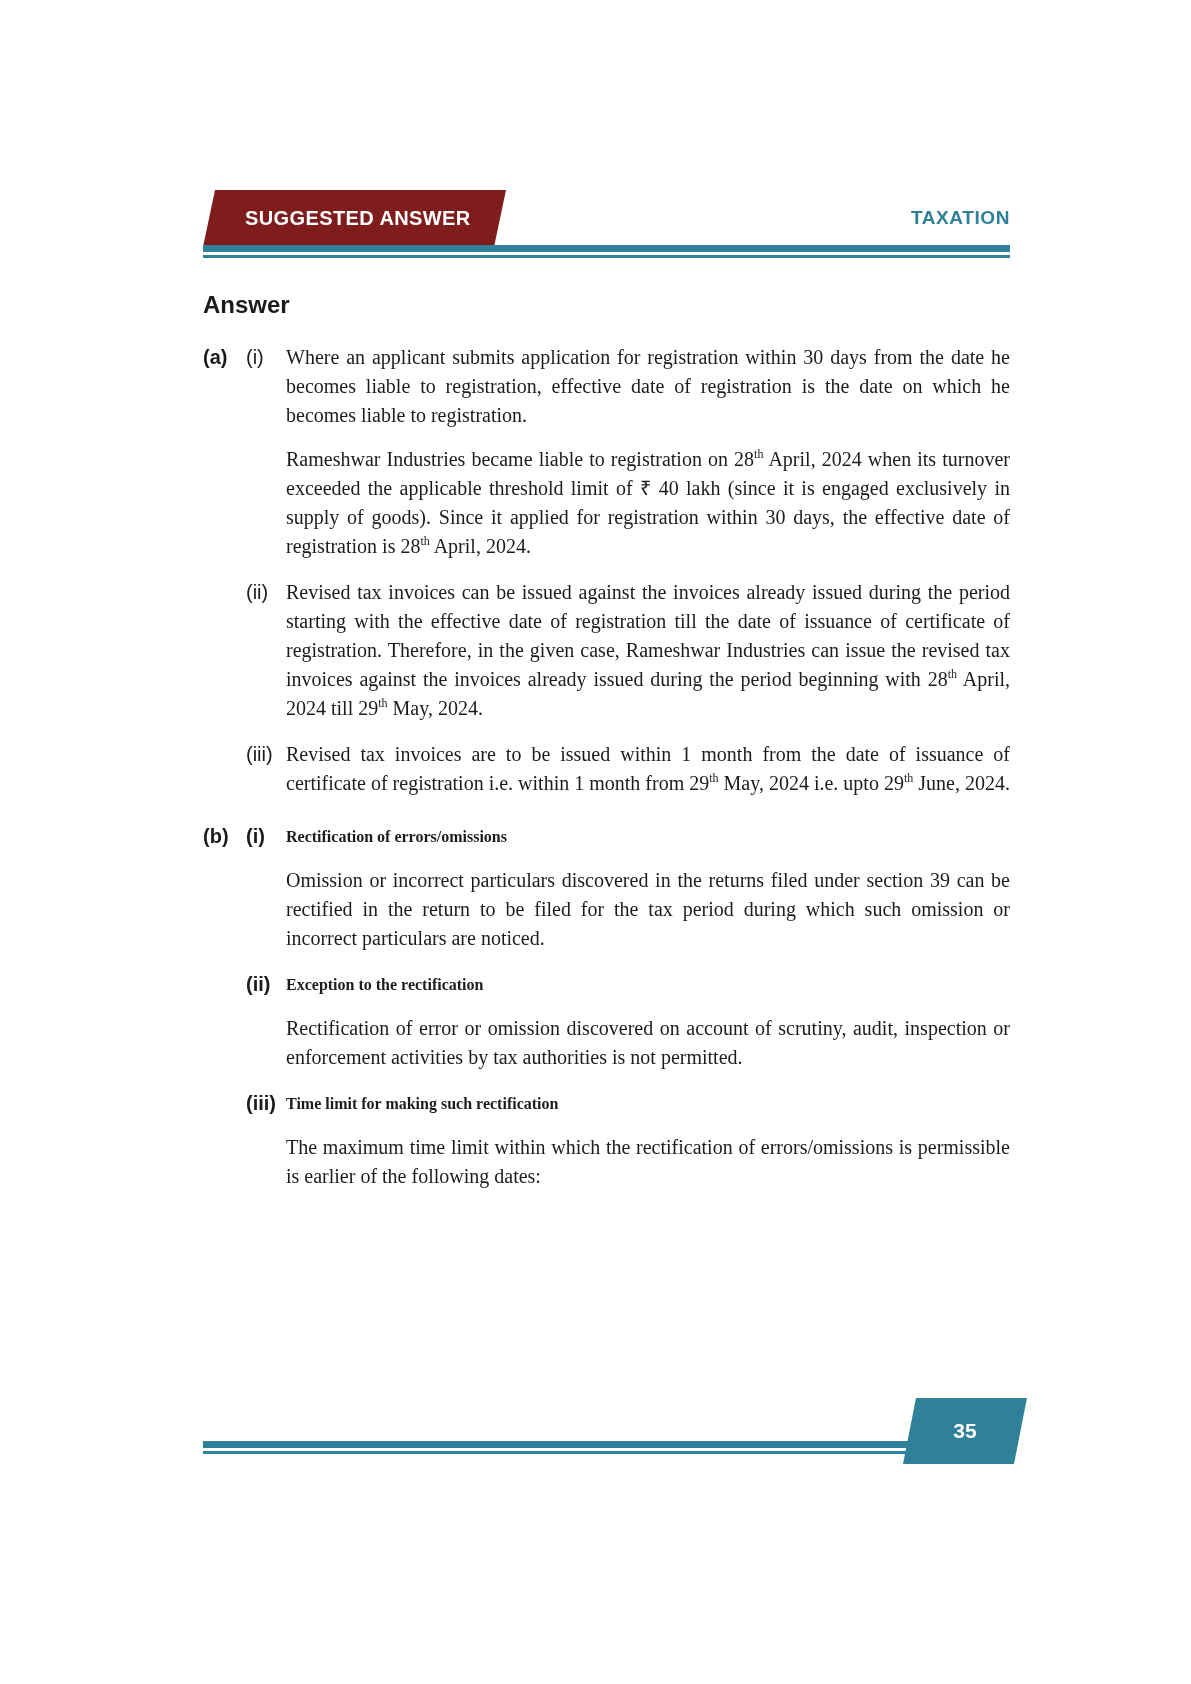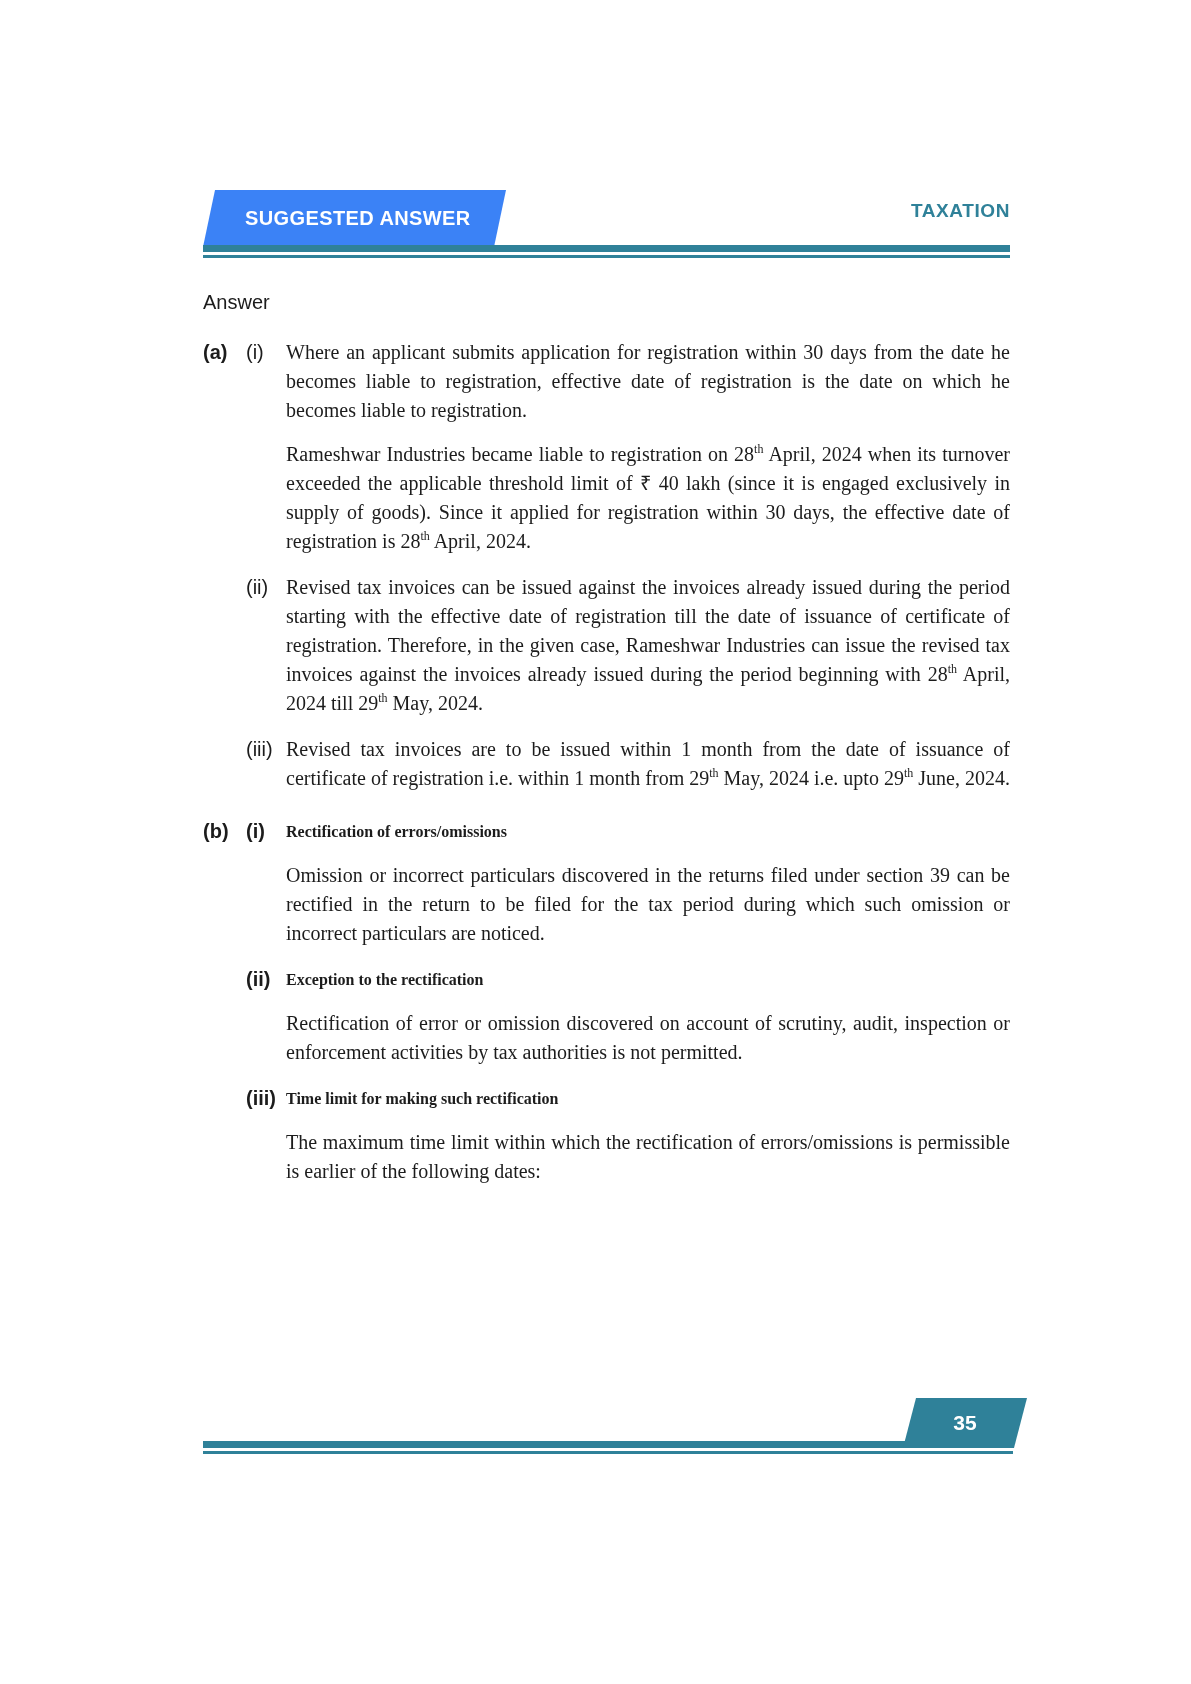--- a/index.html
+++ b/index.html
@@ -9,47 +9,47 @@
     background:#ffffff;
     font-family:"Liberation Sans","DejaVu Sans",sans-serif;
     color:#1c1c1c;
     overflow:hidden;
   }
 
   
   .hdr-banner {
     position:absolute; left:203px; top:190px;
     width:303px; height:57px;
-    background:#3b82f6;
+    background:#7f1d1d;
     clip-path:polygon(12px 0, 100% 0, calc(100% - 12px) 100%, 0 100%);
     display:flex; align-items:center;
     padding-left:42px; box-sizing:border-box;text-align:center;
   }
   .hdr-banner-label {
     color:#ffffff; font-size:20px; font-weight:bold; letter-spacing:0.4px;
   }
   .hdr-subject {
-    position:absolute; top:200px; right:181px;
+    position:absolute; top:207px; right:181px;
     color:#2F8199; font-size:19px; font-weight:bold; letter-spacing:0.6px;
   }
   .hdr-rule-thick {
     position:absolute; left:203px; top:245px; width:807px; height:7px;
     background:#2F8199;
   }
   .hdr-rule-thin {
     position:absolute; left:203px; top:255px; width:807px; height:3px;
     background:#2F8199;
   }
 
   
   .content {
     position:absolute; left:203px; top:291px; width:807px;
   }
   .answer-heading {
-    font-size:20px; font-weight:normal; margin:0 0 24px 0;
+    font-size:24px; font-weight:bold; margin:0 0 24px 0;
   }
   .row {
     display:grid;
     grid-template-columns:43px 40px 1fr;
     margin-bottom:17px;
   }
   .row.sec-gap { margin-top:24px; }
   .c1 { font-weight:bold; font-size:20px; line-height:29px; }
   .c2 { font-size:20px; line-height:29px; }
   .c2.bold { font-weight:bold; }
@@ -63,21 +63,21 @@
   .body-col h3 {
     margin:0;
     font-size:16px; line-height:29px; font-weight:bold;
   }
   .body-col h3 + p { margin-top:15px; }
   sup { font-size:0.6em; line-height:0; vertical-align:super; }
 
   
   .ftr-badge {
     position:absolute; left:903px; top:1398px;
-    width:124px; height:50px;
+    width:124px; height:66px;
     background:#2F8199;
     clip-path:polygon(13px 0, 100% 0, calc(100% - 13px) 100%, 0 100%);
     display:flex; align-items:center; justify-content:center;
   }
   .ftr-badge-num { color:#ffffff; font-size:21px; font-weight:bold; }
   .ftr-rule-thick {
     position:absolute; left:203px; top:1441px; width:807px; height:7px;
     background:#2F8199;
   }
   .ftr-rule-thin {

